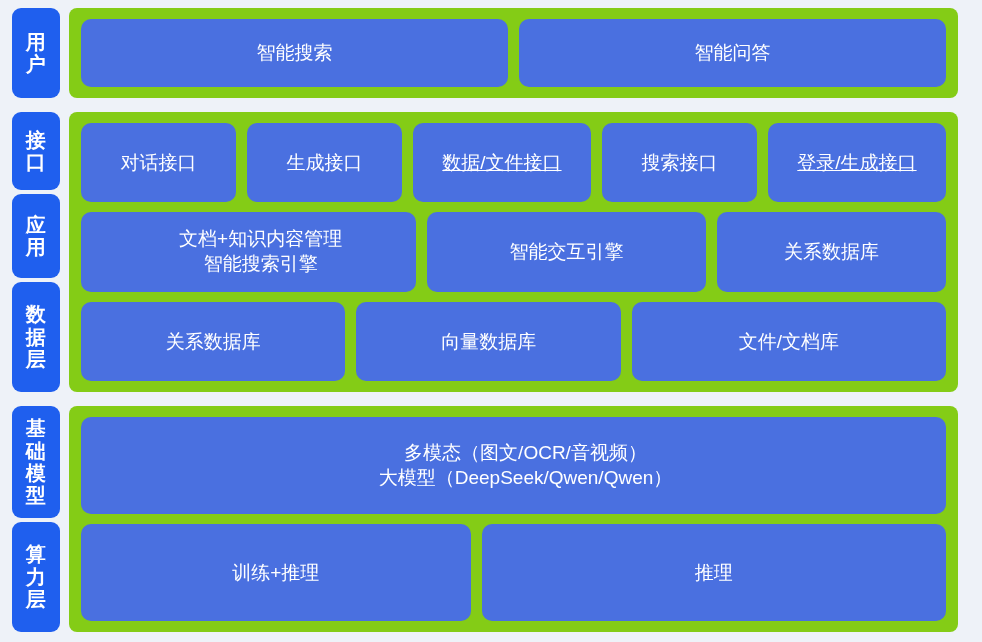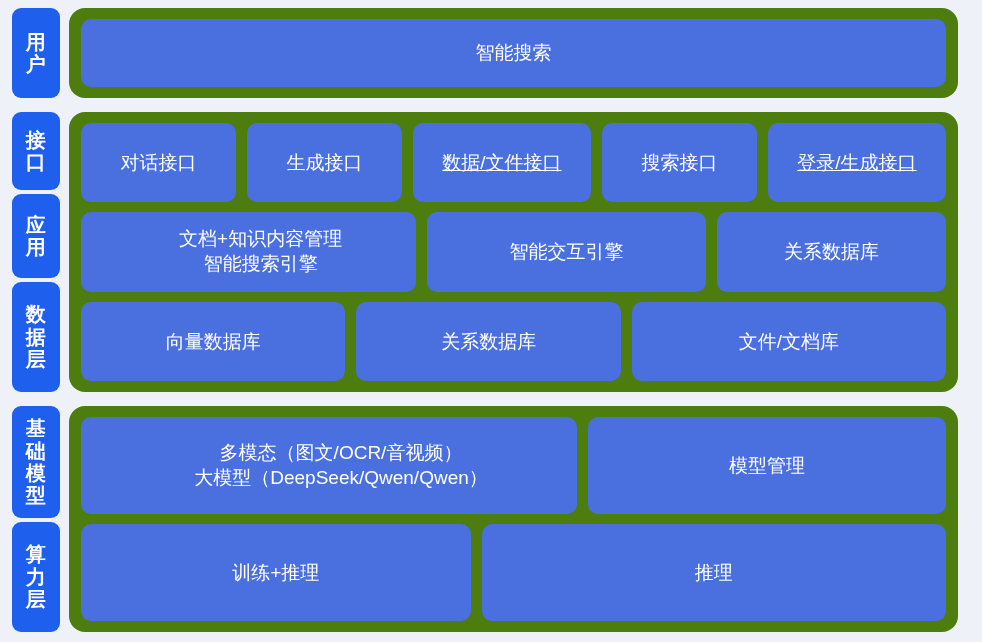--- a/index.html
+++ b/index.html
@@ -69,22 +69,22 @@
   .tab-users   { flex: 1 1 auto; }
   .tab-api     { flex: 0 0 78px; }
   .tab-app     { flex: 0 0 84px; }
   .tab-data    { flex: 1 1 auto; }
   .tab-model   { flex: 0 0 112px; }
   .tab-compute { flex: 1 1 auto; }
 
   
   .panel {
     flex: 1 1 auto;
-    background: #4d7c0f;
-    border-radius: 16px;
+    background: #84cc16;
+    border-radius: 8px;
     box-sizing: border-box;
     padding: 11px 12px;
     display: flex;
     flex-direction: column;
     gap: 10px;
     margin-right: 12px;
   }
   .panel-users { justify-content: center; }
 
   .row {
@@ -130,20 +130,21 @@
       <div class="label-tab tab-users">
         <span class="ch-stack">
           <span>用</span>
           <span>户</span>
         </span>
       </div>
     </div>
     <div class="panel panel-users">
       <div class="row">
         <div class="card w-1">智能搜索</div>
+        <div class="card w-1">智能问答</div>
       </div>
     </div>
   </div>
 
   <div class="band band-middle">
     <div class="label-col">
       <div class="label-tab tab-api">
         <span class="ch-stack">
           <span>接</span>
           <span>口</span>
@@ -174,22 +175,22 @@
       </div>
 
       <div class="row">
         <div class="card card-two-line w-18">文档+知识内容管理
 智能搜索引擎</div>
         <div class="card w-16">智能交互引擎</div>
         <div class="card w-13">关系数据库</div>
       </div>
 
       <div class="row">
+        <div class="card w-1">关系数据库</div>
         <div class="card w-1">向量数据库</div>
-        <div class="card w-1">关系数据库</div>
         <div class="card w-12">文件/文档库</div>
       </div>
     </div>
   </div>
 
   <div class="band band-base">
     <div class="label-col">
       <div class="label-tab tab-model">
         <span class="ch-stack">
           <span>基</span>
@@ -204,21 +205,20 @@
           <span>力</span>
           <span>层</span>
         </span>
       </div>
     </div>
 
     <div class="panel">
       <div class="row">
         <div class="card card-two-line w-16">多模态（图文/OCR/音视频）
 大模型（DeepSeek/Qwen/Qwen）</div>
-        <div class="card w-12">模型管理</div>
       </div>
       <div class="row">
         <div class="card w-1">训练+推理</div>
         <div class="card w-12">推理</div>
       </div>
     </div>
   </div>
 
 </div>
 

